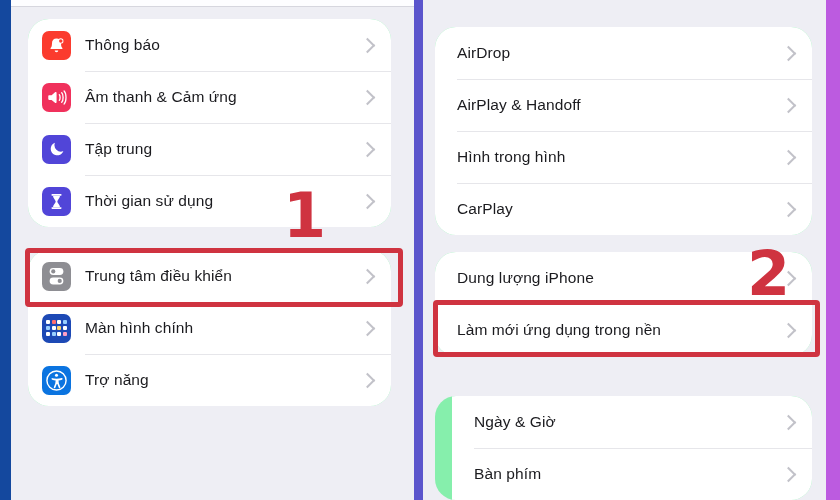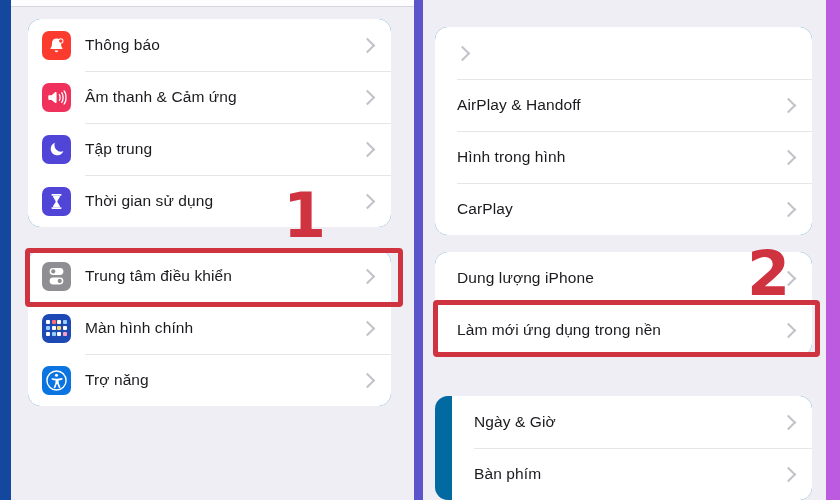--- a/index.html
+++ b/index.html
@@ -45,22 +45,22 @@
     background: #eeeef4;
     overflow: hidden;
   }
   #pane-left  { width: 414px; padding: 0 11px 0 11px; }
   #pane-right { width: 426px; padding: 0 14px 0 9px; }
 
   .pane-inner { position: relative; height: 100%; }
 
   
   .card {
-    background: #0369a1;
-    border-radius: 13px;
+    background: #86efac;
+    border-radius: 21px;
     overflow: hidden;
     position: absolute;
     left: 0; right: 0;
   }
   #pane-left .card  { left: 17px;  right: 12px; }
   #pane-right .card { left: 12px;  right: 14px; }
 
   
   .row {
     position: relative;
@@ -255,20 +255,21 @@
             <span class="chevron"></span>
           </div>
         </div>
       </div>
   </div>
 
   <div class="pane" id="pane-right">
     <div class="pane-inner" id="right-inner">
         <div class="card" style="top: 27px;">
           <div class="row">
+            <span class="row-label">AirDrop</span>
             <span class="chevron"></span>
           </div>
           <div class="row">
             <span class="row-label">AirPlay &amp; Handoff</span>
             <span class="chevron"></span>
           </div>
           <div class="row">
             <span class="row-label">Hình trong hình</span>
             <span class="chevron"></span>
           </div>

